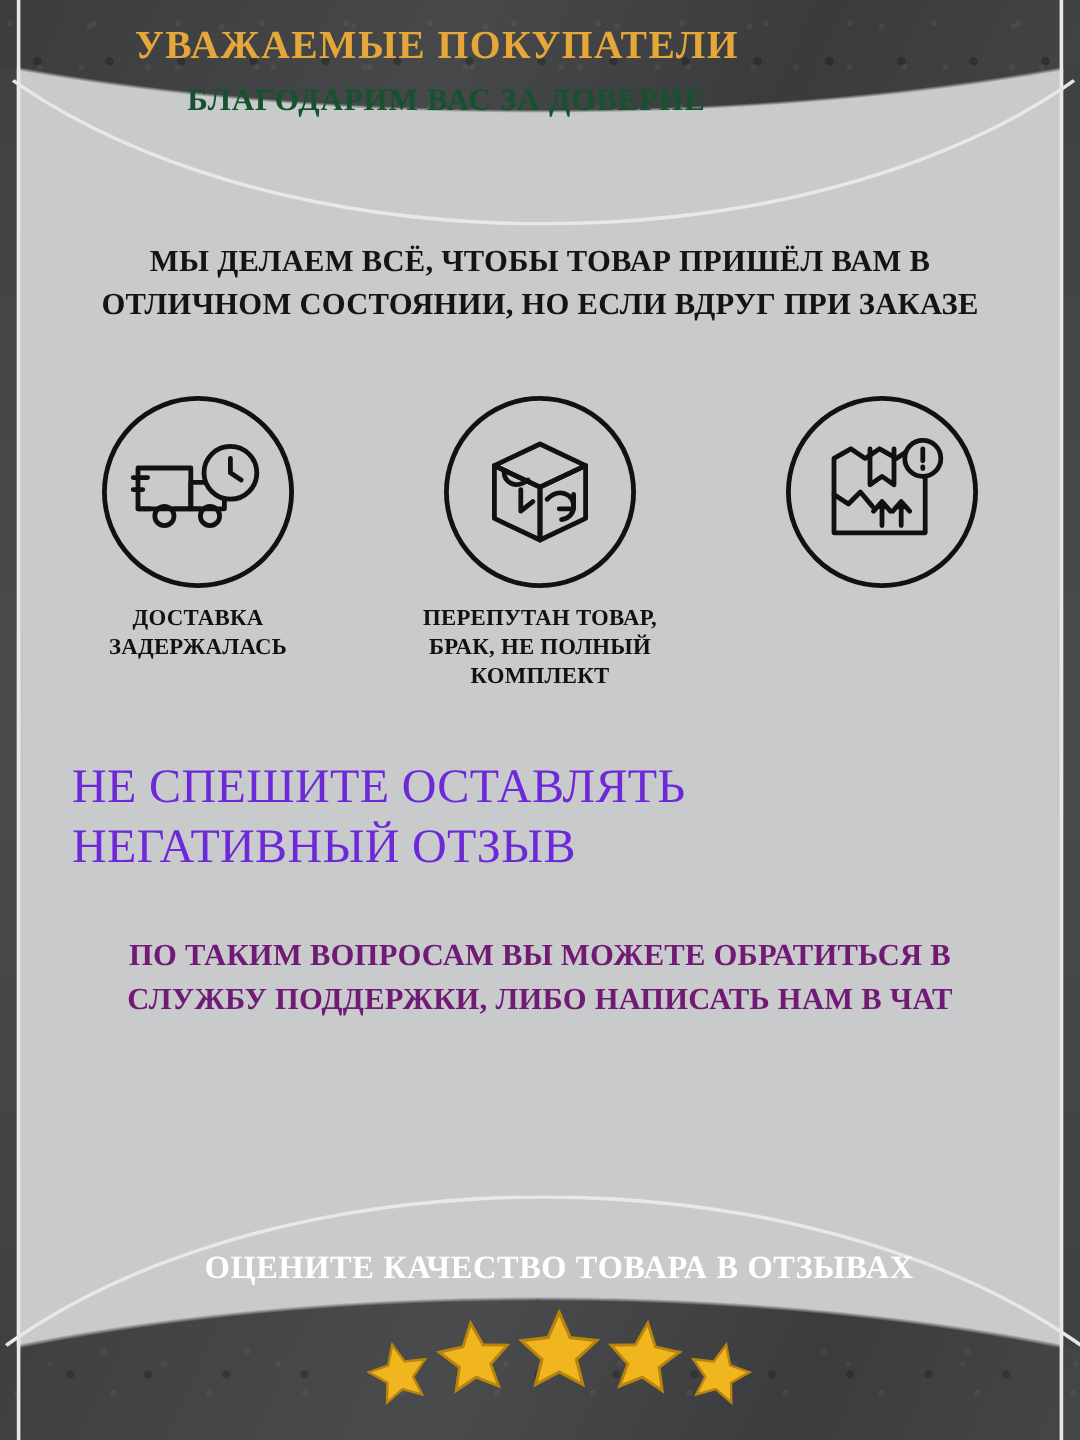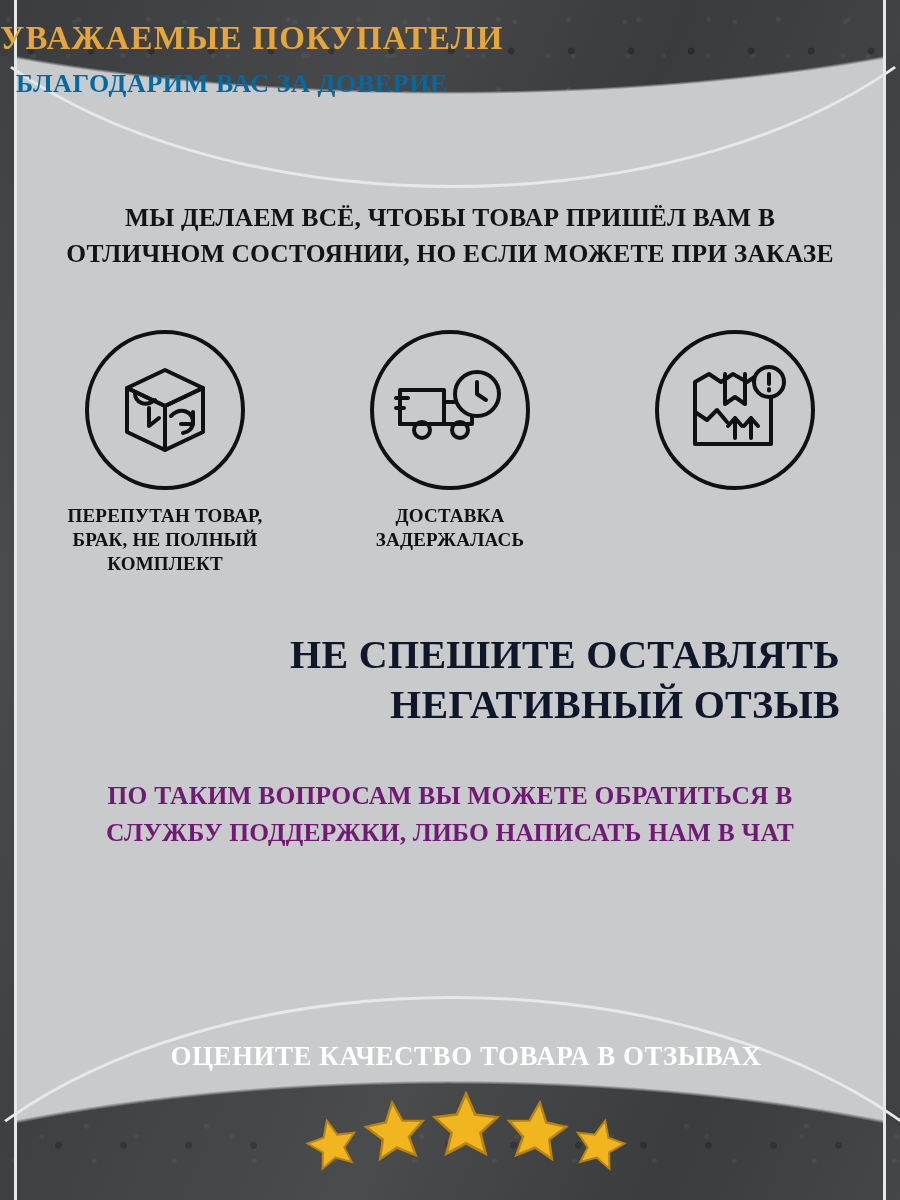--- a/index.html
+++ b/index.html
@@ -85,36 +85,36 @@
     background: linear-gradient(180deg, #3f4042, #4a4b4d 50%, #3e3f41);
   }
   .side-dark-left { left: 0; }
   .side-dark-right { right: 0; }
 
   
   .header {
     position: absolute;
     top: 20px; left: 0;
     width: 728px;
-    text-align: left;
+    text-align: center;
     z-index: 5;
   }
   .header-title {
     font-size: 33px;
     font-weight: bold;
     letter-spacing: 1.2px;
     color: #e5a63a;
     line-height: 1.1;
   }
   .header-sub {
     margin-top: 12px;
     font-size: 26px;
     font-weight: bold;
     letter-spacing: 0.6px;
-    color: #0369a1;
+    color: #14532d;
     line-height: 1.22;
     margin-left: 16px;
   }
 
   
   .intro {
     position: absolute;
     top: 200px; left: 60px;
     width: 780px;
     text-align: center;
@@ -156,24 +156,24 @@
     color: #111;
     line-height: 1.26;
     letter-spacing: 0.2px;
   }
 
   
   .headline {
     position: absolute;
     top: 630px; left: 60px;
     width: 780px;
-    text-align: right;
+    text-align: left;
     font-size: 40px;
-    font-weight: bold;
-    color: #0f172a;
+    font-weight: normal;
+    color: #6d28d9;
     line-height: 1.25;
     letter-spacing: 0.3px;
   }
   .subtext {
     position: absolute;
     top: 778px; left: 50px;
     width: 800px;
     text-align: center;
     font-size: 25.5px;
     font-weight: bold;
@@ -229,57 +229,57 @@
   <div class="arc-bottom"></div>
 
   <div class="edge-left"></div>
   <div class="edge-right"></div>
 
   <div class="header">
     <div class="header-title">УВАЖАЕМЫЕ ПОКУПАТЕЛИ</div>
     <div class="header-sub">БЛАГОДАРИМ ВАС ЗА ДОВЕРИЕ</div>
   </div>
 
-  <div class="intro">МЫ ДЕЛАЕМ ВСЁ, ЧТОБЫ ТОВАР ПРИШЁЛ ВАМ В ОТЛИЧНОМ СОСТОЯНИИ, НО ЕСЛИ МОЖЕТЕ ПРИ ЗАКАЗЕ</div>
+  <div class="intro">МЫ ДЕЛАЕМ ВСЁ, ЧТОБЫ ТОВАР ПРИШЁЛ ВАМ В ОТЛИЧНОМ СОСТОЯНИИ, НО ЕСЛИ ВДРУГ ПРИ ЗАКАЗЕ</div>
 
   <div class="icons">
-
-    <div class="icon-item">
-      <div class="circle">
-        <svg width="112" height="100" viewBox="0 0 112 100" fill="none" stroke="#111" stroke-width="4" stroke-linecap="round" stroke-linejoin="round">
-          <path d="M18 28 56 10l38 18-38 18z"></path>
-          <path d="M18 28v44l38 18V46z"></path>
-          <path d="M94 28v44L56 90V46z"></path>
-          <path d="M40 48v18l10-8"></path>
-          <path d="M62 56c10-10 22-4 22 6 0 6-4 10-10 11"></path>
-          <path d="M84 52v12h-12"></path>
-          <path d="M46 40c-10 8-20 2-20-7"></path>
-        </svg>
-      </div>
-      <div class="icon-caption">ПЕРЕПУТАН ТОВАР, БРАК, НЕ ПОЛНЫЙ КОМПЛЕКТ</div>
-    </div>
 
     <div class="icon-item">
       <div class="circle">
         <svg width="112" height="92" viewBox="0 0 112 92" fill="none" stroke="#111" stroke-width="4" stroke-linecap="round" stroke-linejoin="round">
           <path d="M6 26h44v34H6z"></path>
           <path d="M50 38h16l12 12v10H50z"></path>
           <circle cx="28" cy="66" r="8" fill="none"></circle>
           <circle cx="66" cy="66" r="8" fill="none"></circle>
           <path d="M6 60h10M36 60h22"></path>
           <path d="M2 34h12M2 44h8"></path>
           <circle cx="83" cy="30" r="22" fill="#c9cacc"></circle>
           <path d="M83 18v12l9 6"></path>
         </svg>
       </div>
       <div class="icon-caption">ДОСТАВКА ЗАДЕРЖАЛАСЬ</div>
     </div>
 
     <div class="icon-item">
       <div class="circle">
+        <svg width="112" height="100" viewBox="0 0 112 100" fill="none" stroke="#111" stroke-width="4" stroke-linecap="round" stroke-linejoin="round">
+          <path d="M18 28 56 10l38 18-38 18z"></path>
+          <path d="M18 28v44l38 18V46z"></path>
+          <path d="M94 28v44L56 90V46z"></path>
+          <path d="M40 48v18l10-8"></path>
+          <path d="M62 56c10-10 22-4 22 6 0 6-4 10-10 11"></path>
+          <path d="M84 52v12h-12"></path>
+          <path d="M46 40c-10 8-20 2-20-7"></path>
+        </svg>
+      </div>
+      <div class="icon-caption">ПЕРЕПУТАН ТОВАР, БРАК, НЕ ПОЛНЫЙ КОМПЛЕКТ</div>
+    </div>
+
+    <div class="icon-item">
+      <div class="circle">
         <svg width="108" height="100" viewBox="0 0 108 100" fill="none" stroke="#111" stroke-width="4" stroke-linecap="round" stroke-linejoin="round">
           <path d="M14 22 28 14l12 8 12-8 14 8 12-8 12 8v62H14z"></path>
           <path d="M44 14v30l10-7 10 7V14"></path>
           <path d="M14 52l12 8 10-10 10 12"></path>
           <path d="M54 78V58M54 58l-7 8M54 58l7 8"></path>
           <path d="M70 78V58M70 58l-7 8M70 58l7 8"></path>
           <circle cx="88" cy="22" r="15" fill="#c9cacc"></circle>
           <path d="M88 14v10"></path>
           <path d="M88 29v1.5"></path>
         </svg>

